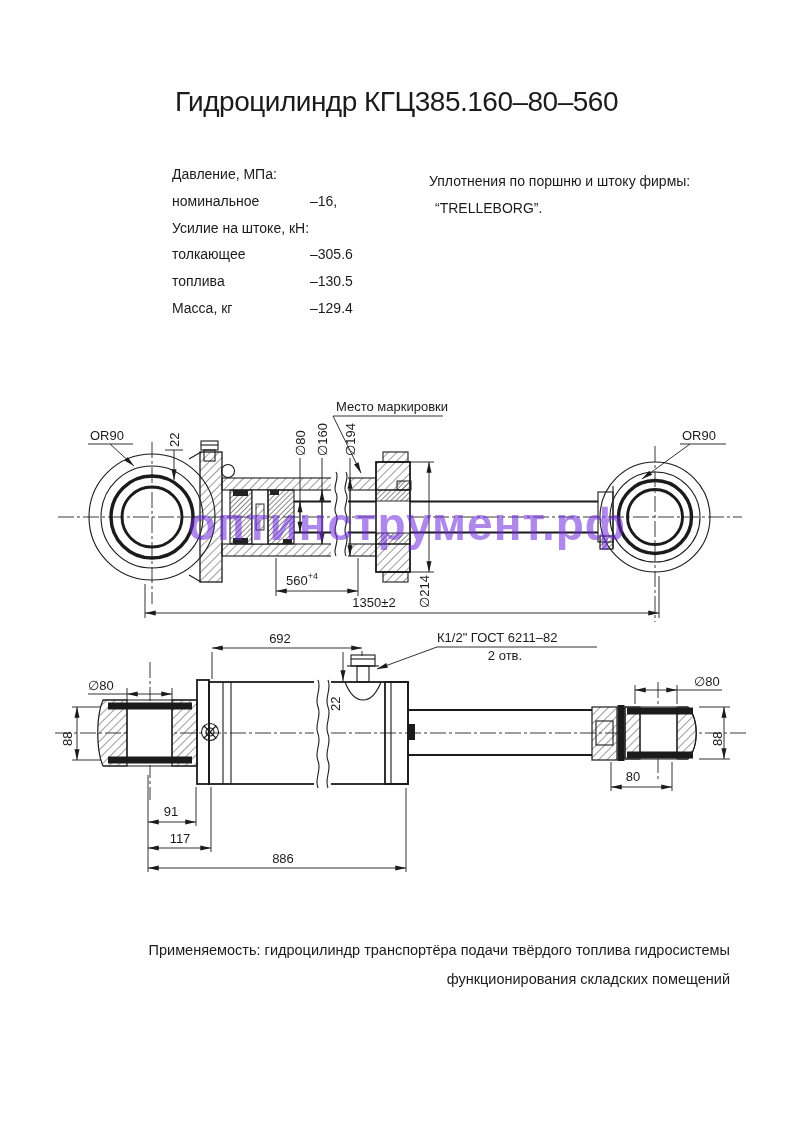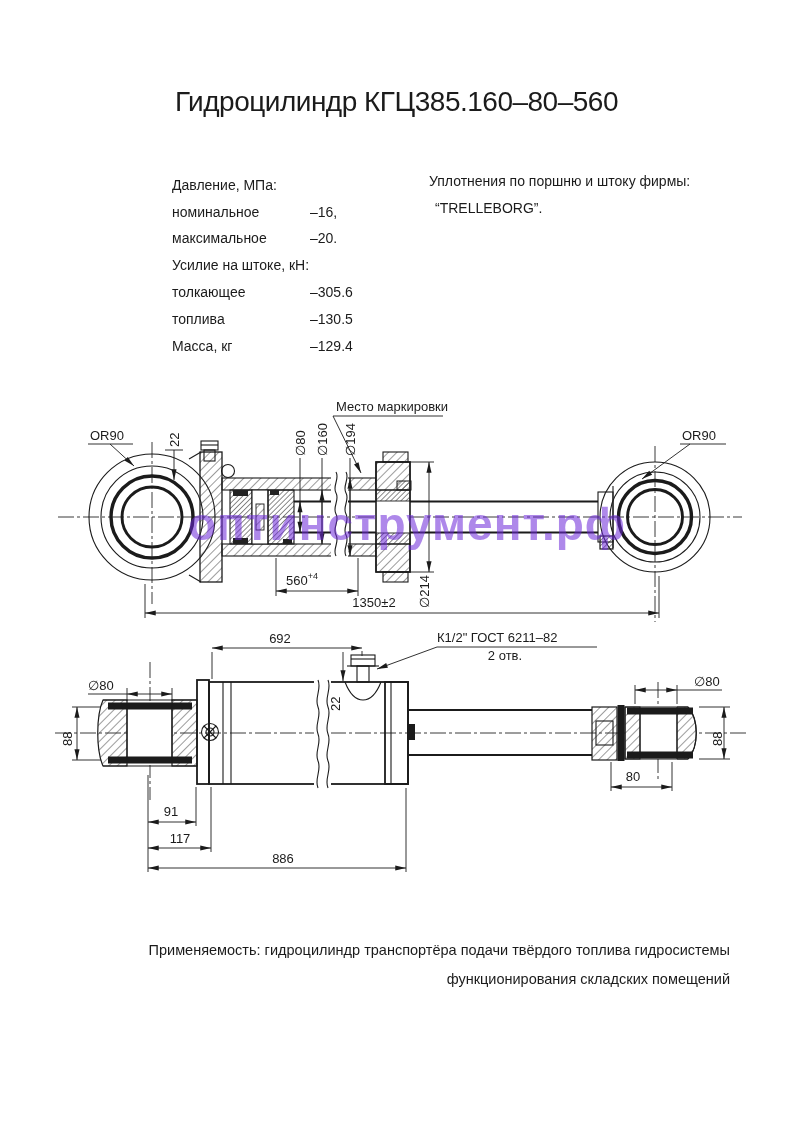--- a/index.html
+++ b/index.html
@@ -7,21 +7,21 @@
     position:relative;width:793px;height:1123px;background:#ffffff;
     font-family:"Liberation Sans",sans-serif;color:#1b1b1b;overflow:hidden;
     margin:0 auto;
   }
   .abs{position:absolute;}
   .title{
     left:0;top:86px;width:793px;text-align:center;
     font-size:28px;letter-spacing:-0.5px;white-space:nowrap;
   }
   .specs{left:172px;top:166px;width:300px;font-size:14px;}
-  .spec-row{display:flex;height:26.8px;align-items:flex-end;}
+  .spec-row{display:flex;height:26.8px;align-items:flex-start;}
   .spec-label{width:138px;flex:0 0 138px;white-space:nowrap;}
   .spec-value{white-space:nowrap;}
   .seals{left:429px;top:168px;width:290px;font-size:14px;line-height:27px;}
   .seals .l2{padding-left:6px;}
   .apptext{left:110px;top:936px;width:620px;font-size:14.5px;line-height:29px;text-align:right;}
   .watermark{
     left:188px;top:497px;width:480px;
     font-size:46px;font-weight:700;letter-spacing:1px;
     color:#6d28d9;opacity:0.55;white-space:nowrap;z-index:5;
     pointer-events:none;
@@ -48,24 +48,20 @@
   <div class="abs specs">
     <div class="spec-row">
       <div class="spec-label">Давление, МПа:</div>
       <div class="spec-value"></div>
     </div>
     <div class="spec-row">
       <div class="spec-label">номинальное</div>
       <div class="spec-value">–16,</div>
     </div>
     <div class="spec-row">
-      <div class="spec-label">максимальное</div>
-      <div class="spec-value">–20.</div>
-    </div>
-    <div class="spec-row">
       <div class="spec-label">Усилие на штоке, кН:</div>
       <div class="spec-value"></div>
     </div>
     <div class="spec-row">
       <div class="spec-label">толкающее</div>
       <div class="spec-value">–305.6</div>
     </div>
     <div class="spec-row">
       <div class="spec-label">топлива</div>
       <div class="spec-value">–130.5</div>

